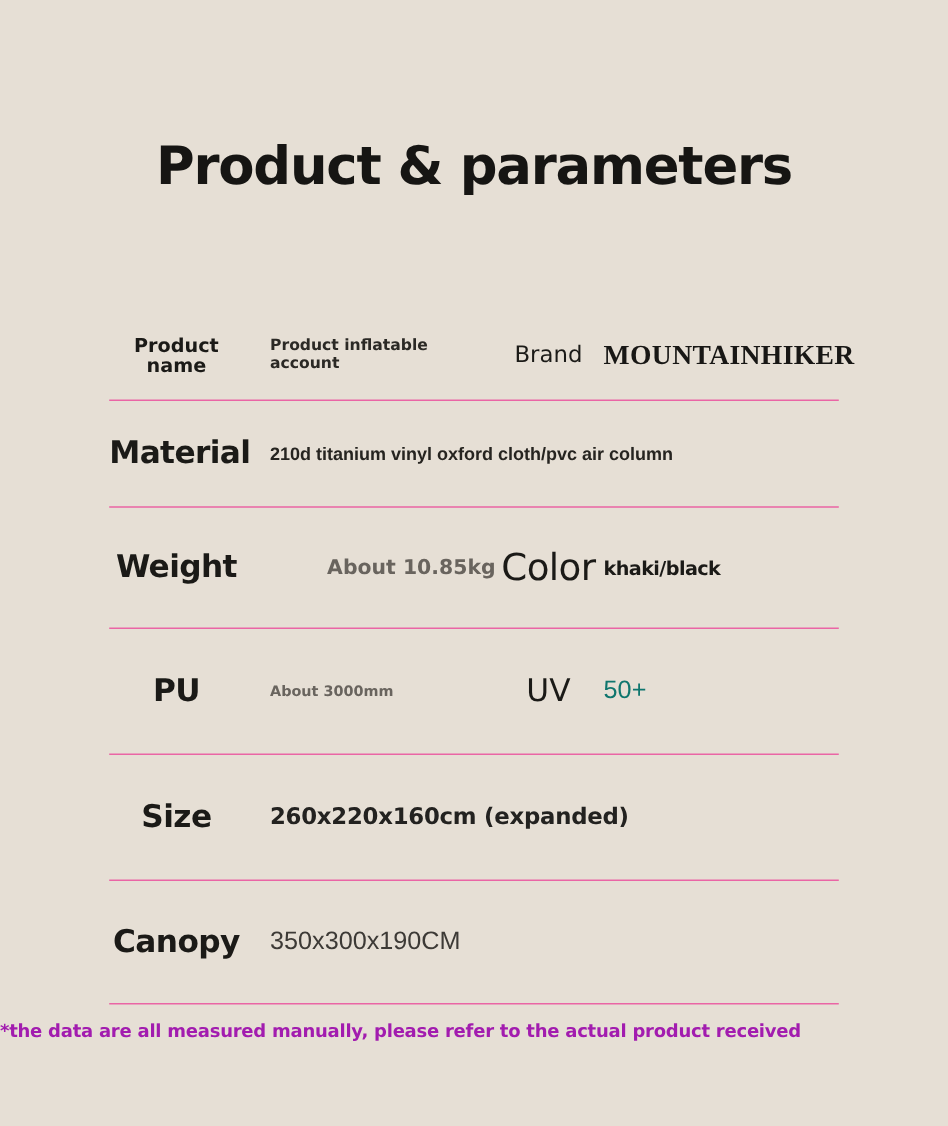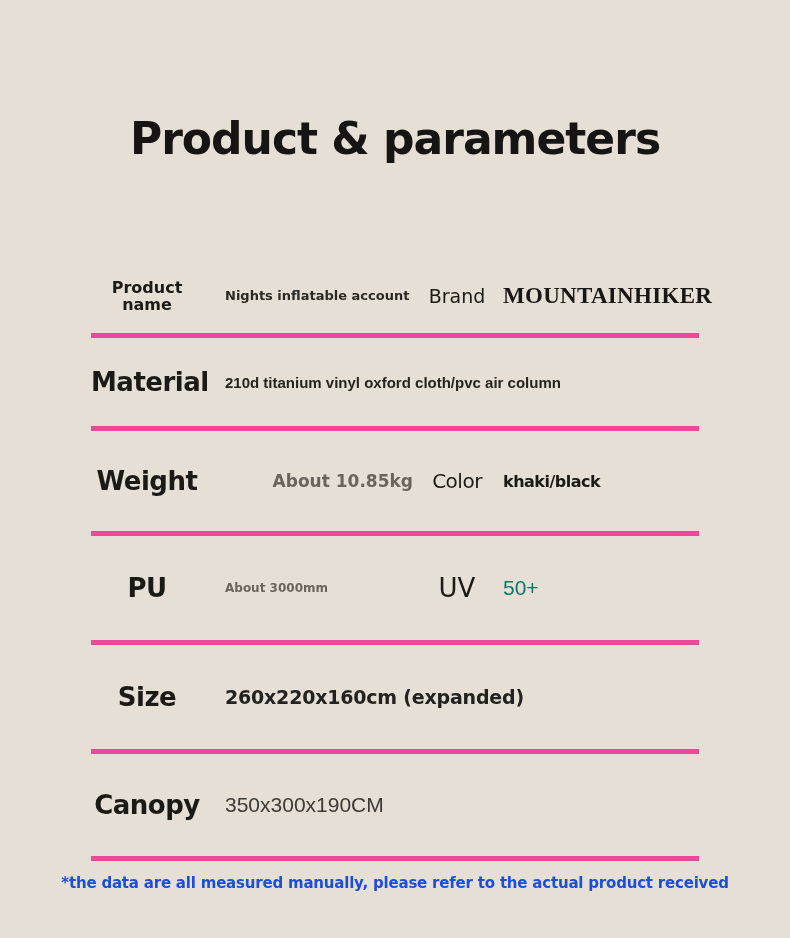--- a/index.html
+++ b/index.html
@@ -29,21 +29,21 @@
     color: #161513;
   }
   .spec-table {
     width: 608px;
     margin: 90px auto 0 auto;
   }
   .spec-row {
     display: grid;
     grid-template-columns: 112px 210px 88px 1fr;
     align-items: center;
-    border-bottom: 5px solid #ec4899;
+    border-bottom: 1px solid #ec4899;
   }
   .spec-label {
     grid-column: 1;
     text-align: center;
     font-weight: 700;
     font-size: 26px;
     color: #1b1a17;
     letter-spacing: -0.5px;
   }
   .spec-value {
@@ -93,21 +93,21 @@
     color: #262420;
   }
   
   .row-weight { height: 100px; }
   .row-weight .spec-value {
     font-size: 17px;
     font-weight: 700;
     color: #69645e;
     text-align: right;
   }
-  .row-weight .spec-label2 { font-size: 20px; letter-spacing: -0.5px; }
+  .row-weight .spec-label2 { font-size: 31px; letter-spacing: -0.5px; }
   .row-weight .spec-value2 {
     font-size: 16px;
     font-weight: 700;
     color: #1b1a17;
     letter-spacing: -0.5px;
   }
   
   .row-pu { height: 104px; }
   .row-pu .spec-value {
     font-size: 12px;
@@ -133,42 +133,42 @@
   
   .row-canopy { height: 102px; }
   .row-canopy .spec-value {
     font-family: "Liberation Sans", sans-serif;
     font-size: 21px;
     font-weight: 400;
     color: #3d3a36;
   }
   .footnote {
     margin-top: 13px;
-    text-align: center;
+    text-align: left;
     font-size: 15px;
     font-weight: 700;
-    color: #1d4ed8;
+    color: #a21caf;
     letter-spacing: -0.2px;
   }
 </style>
 </head>
 <body>
 
 <div class="page">
 
   <div class="title">Product &amp; parameters</div>
 
   <div class="spec-table">
 
     <div class="spec-row row-product">
       <div class="spec-label">
         <span>Product</span><br>
         <span>name</span>
       </div>
-      <div class="spec-value">Nights inflatable account</div>
+      <div class="spec-value">Product inflatable account</div>
       <div class="spec-label2">Brand</div>
       <div class="spec-value2">MOUNTAINHIKER</div>
     </div>
 
     <div class="spec-row row-material">
       <div class="spec-label">Material</div>
       <div class="spec-value span-rest">210d titanium vinyl oxford cloth/pvc air column</div>
     </div>
 
     <div class="spec-row row-weight">

